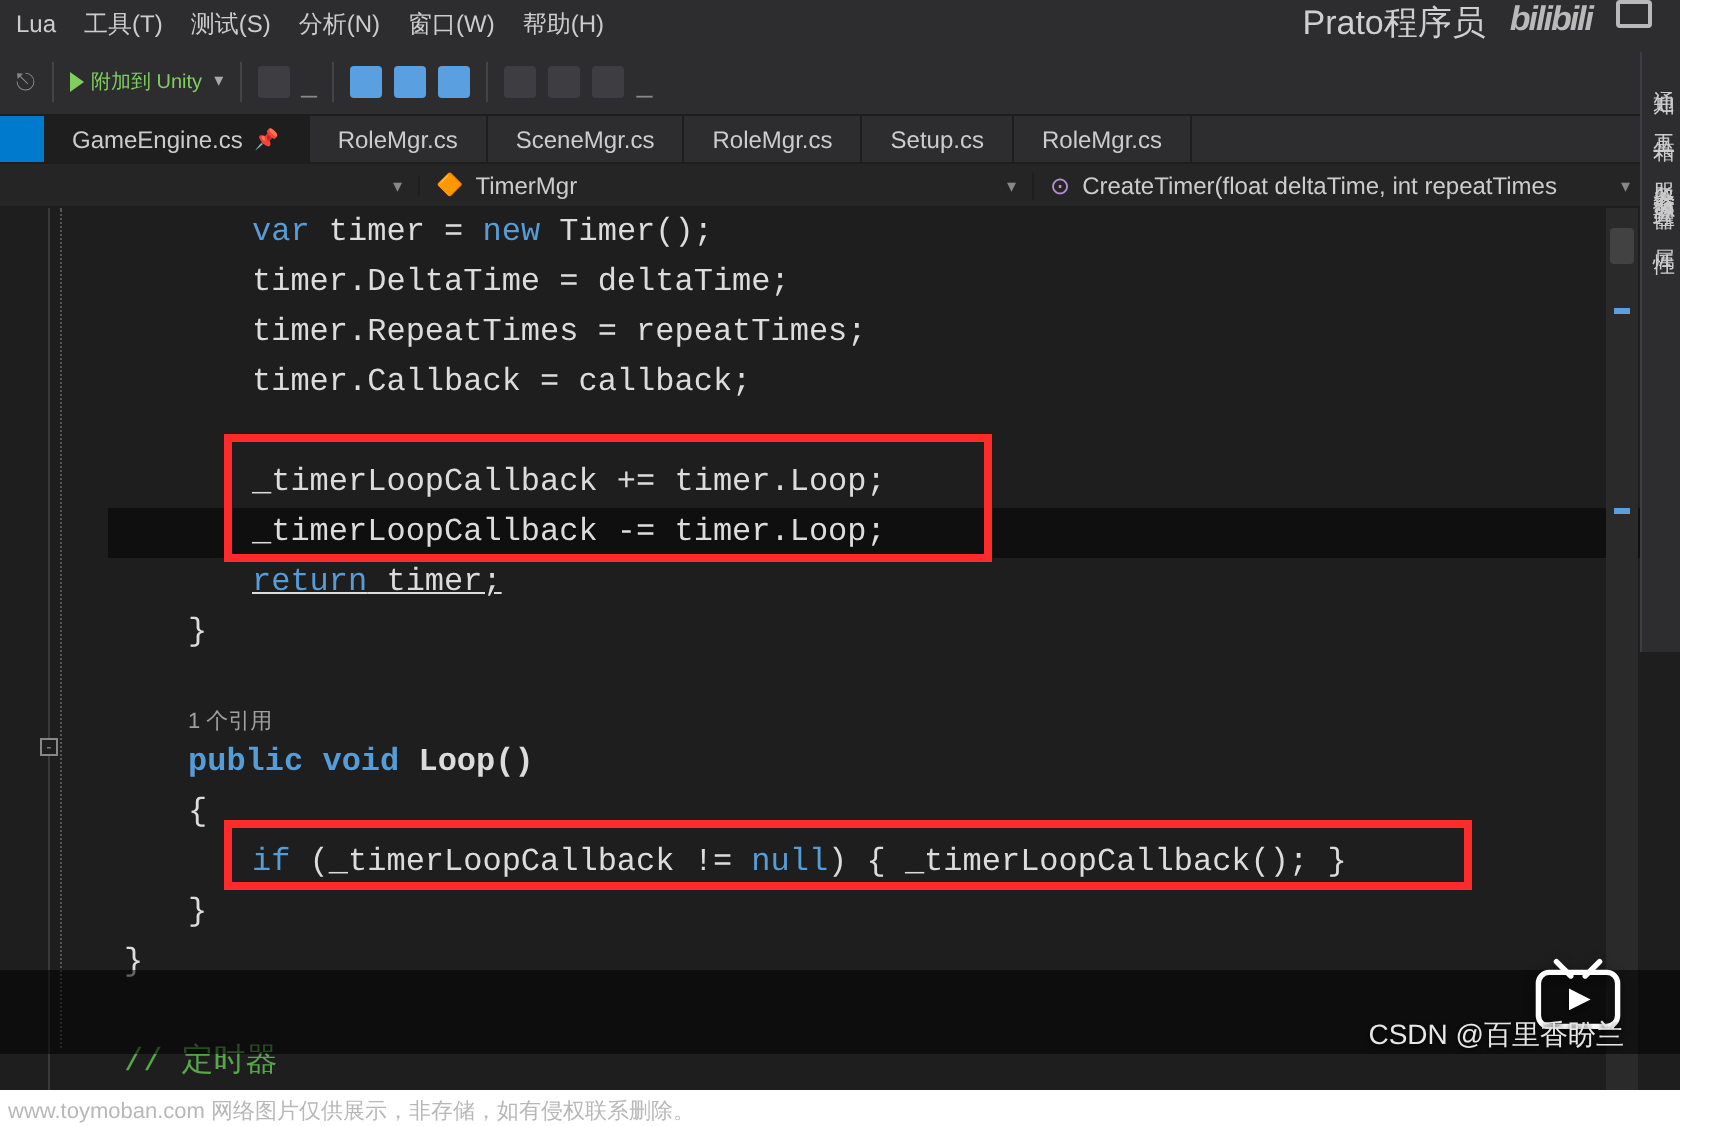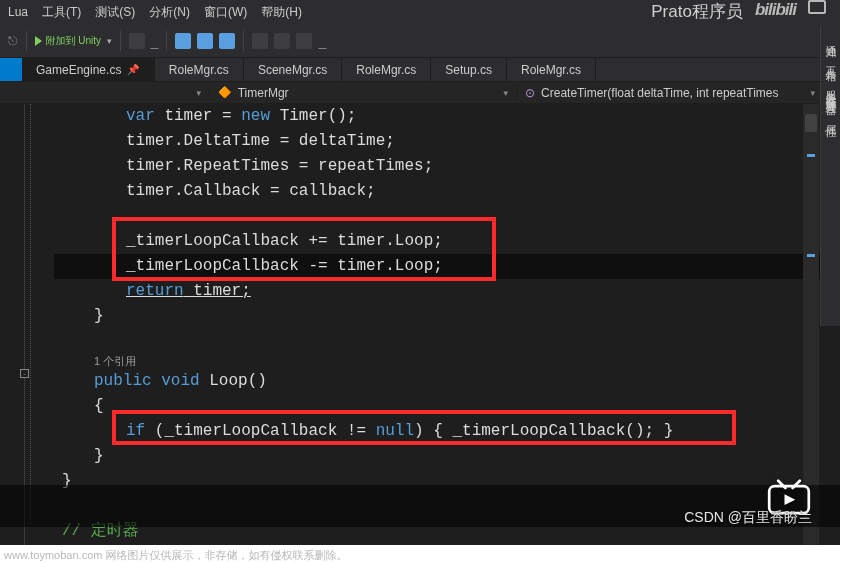--- a/index.html
+++ b/index.html
@@ -368,21 +368,21 @@
       <div class="code-line" style="top:25px; padding-left:72px;"><span>timer.DeltaTime = deltaTime;</span></div>
       <div class="code-line" style="top:50px; padding-left:72px;"><span>timer.RepeatTimes = repeatTimes;</span></div>
       <div class="code-line" style="top:75px; padding-left:72px;"><span>timer.Callback = callback;</span></div>
 
       <div class="code-line" style="top:125px; padding-left:72px;"><span>_timerLoopCallback += timer.Loop;</span></div>
       <div class="code-line current-line" style="top:150px; padding-left:72px;"><span>_timerLoopCallback -= timer.Loop;</span></div>
       <div class="code-line" style="top:175px; padding-left:72px;text-decoration:underline;"><span class="kw">return</span><span> timer;</span></div>
       <div class="code-line" style="top:200px; padding-left:40px;"><span>}</span></div>
 
       <div class="code-line codelens" style="top:245px; padding-left:40px; height:18px;"><span>1 个引用</span></div>
-      <div class="code-line" style="top:265px; padding-left:40px;"><span class="kw">public</span><span class="kw"> void</span><span> Loop()</span></div>
+      <div class="code-line" style="top:265px; padding-left:40px;font-weight:bold;"><span class="kw">public</span><span class="kw"> void</span><span> Loop()</span></div>
       <div class="code-line" style="top:290px; padding-left:40px;"><span>{</span></div>
       <div class="code-line" style="top:315px; padding-left:72px;"><span class="kw">if</span><span> (_timerLoopCallback != </span><span class="kw">null</span><span>) { _timerLoopCallback(); }</span></div>
       <div class="code-line" style="top:340px; padding-left:40px;"><span>}</span></div>
       <div class="code-line" style="top:365px; padding-left:8px;"><span>}</span></div>
       <div class="code-line" style="top:415px; padding-left:8px;"><span class="comment">// 定时器</span></div>
 
       
       <div class="red-box" style="left:58px; top:113px; width:384px; height:64px;"></div>
       <div class="red-box" style="left:58px; top:306px; width:624px; height:35px;"></div>
     </div>

